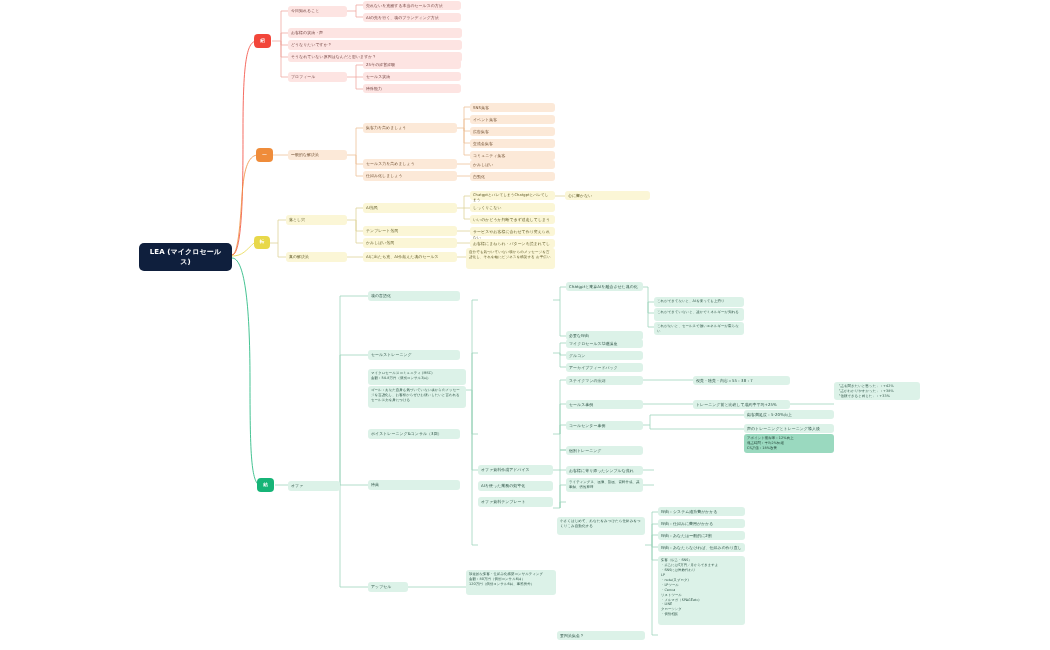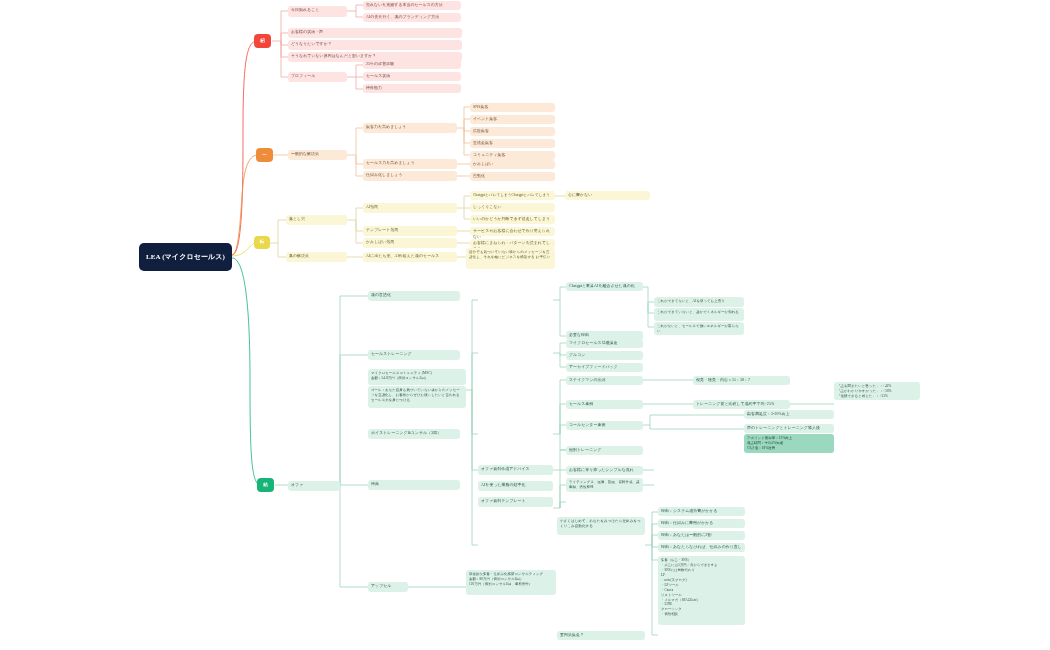--- a/index.html
+++ b/index.html
@@ -4,21 +4,21 @@
 <style>
   * { box-sizing: border-box; }
   html, body { margin:0; padding:0; }
   body {
     width:1050px; height:650px;
     background:#ffffff;
     font-family:"DejaVu Sans", sans-serif;
     overflow:hidden;
     position:relative;
   }
-  #stage { position:absolute; left:0; top:0; width:1050px; height:650px;font-family:Liberation Serif, serif; }
+  #stage { position:absolute; left:0; top:0; width:1050px; height:650px; }
   svg.links { position:absolute; left:0; top:0; width:1050px; height:650px; pointer-events:none; }
 
   .node {
     position:absolute;
     border-radius:3px;
     font-size:3.9px;
     line-height:1.45;
     padding:2px 3px;
     white-space:pre-line;
     letter-spacing:0.1px;

